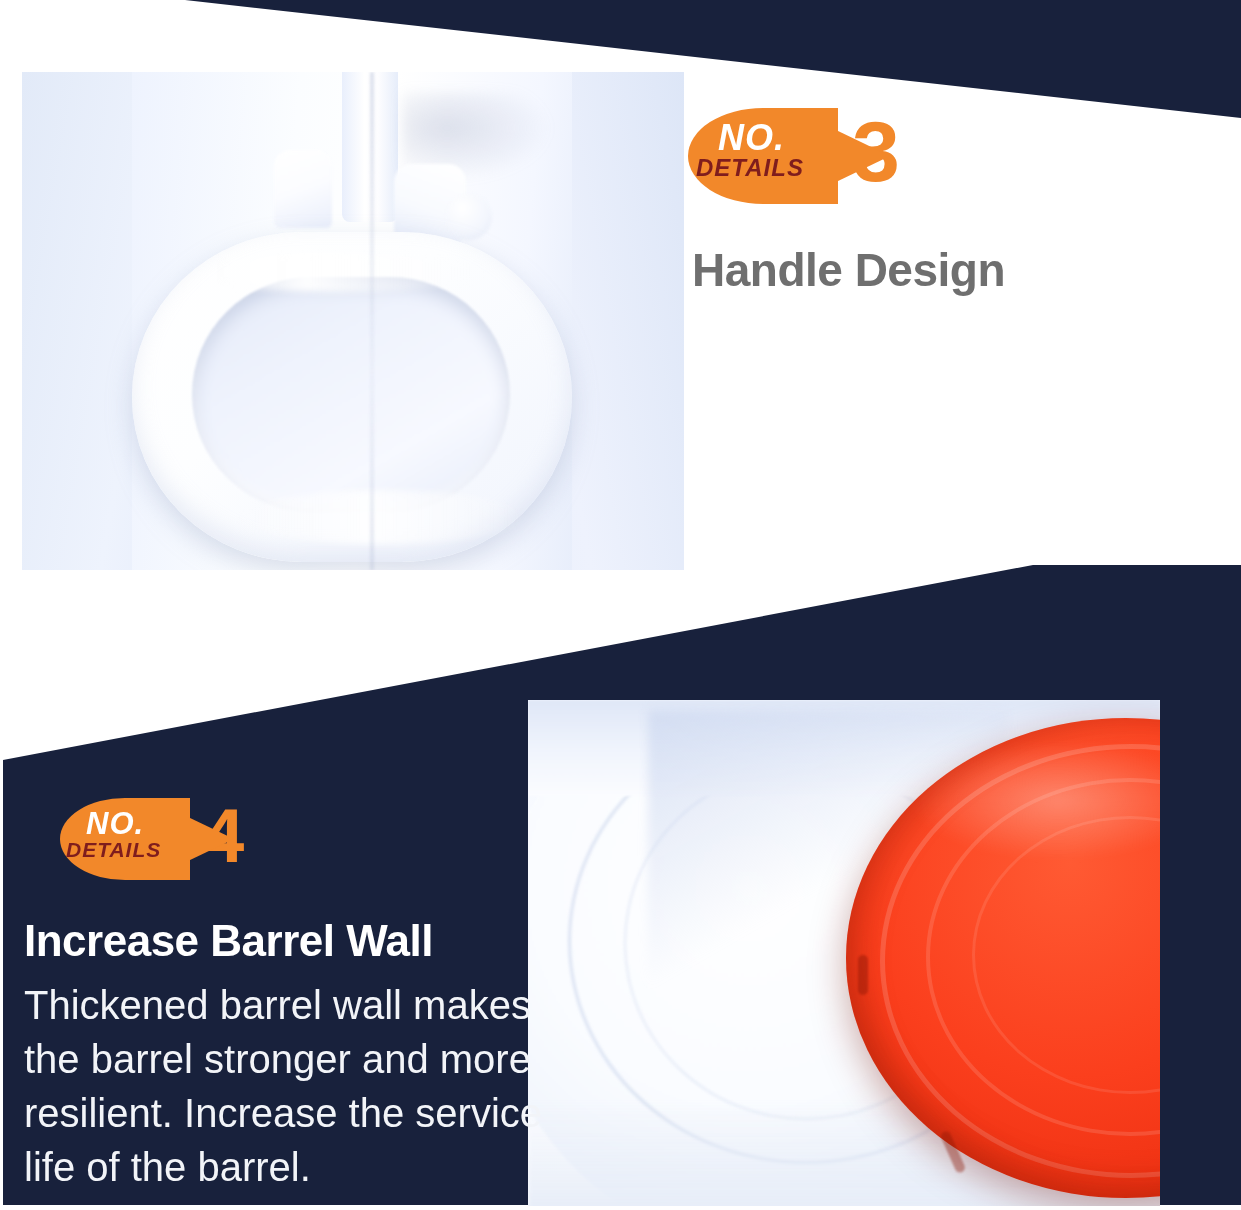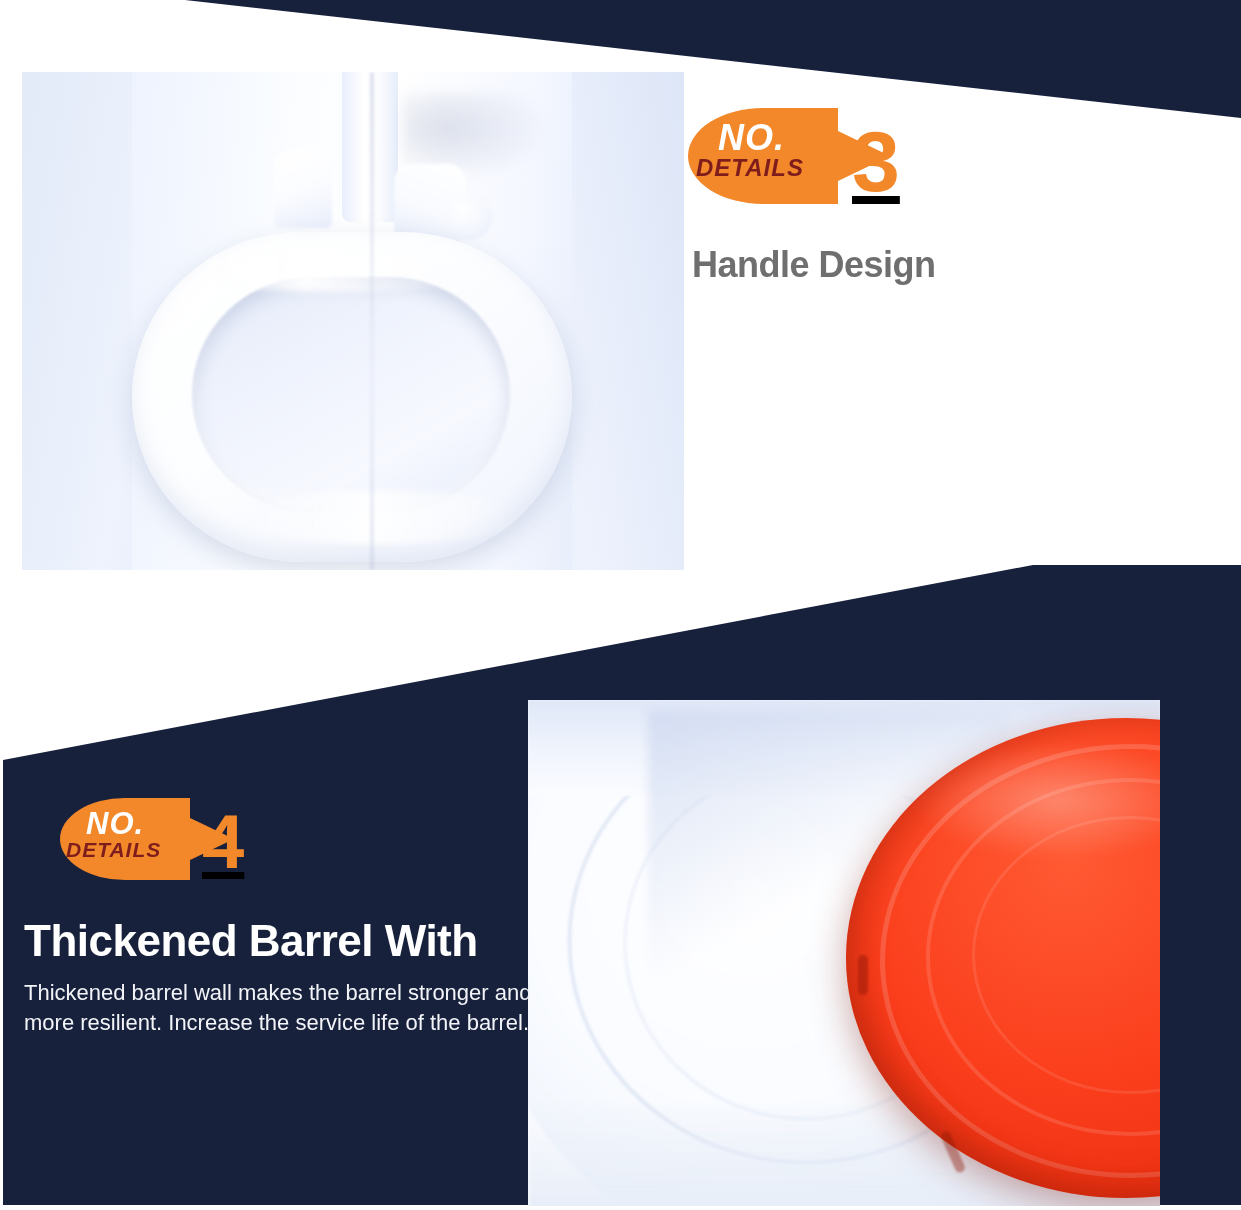--- a/index.html
+++ b/index.html
@@ -82,21 +82,21 @@
     background:linear-gradient(90deg, rgba(255,255,255,0) 0%, rgba(255,255,255,.85) 45%, rgba(255,255,255,0) 100%);
     filter:blur(3px);
   }
   .ph-vseam{
     position:absolute;left:348px;top:0;width:4px;height:498px;
     background:linear-gradient(180deg, rgba(180,190,215,.45) 0%, rgba(180,190,215,.10) 60%, rgba(180,190,215,.35) 100%);
     filter:blur(1.4px);
   }
 
   
-  .badge{position:absolute;display:flex;align-items:flex-end;z-index:6;text-decoration:underline;}
+  .badge{position:absolute;display:flex;align-items:flex-start;z-index:6;}
   .badge-drop{
     position:relative;width:150px;height:96px;
     background:#f2882a;
     border-radius:50% 0 0 50% / 50% 0 0 50%;
   }
   .badge-drop:after{
     content:"";position:absolute;right:-52px;top:50%;transform:translateY(-50%);
     width:0;height:0;border-top:26px solid transparent;border-bottom:26px solid transparent;
     border-left:54px solid #f2882a;
   }
@@ -120,21 +120,21 @@
   #badge4 .badge-drop{width:130px;height:82px;background:#f2882a;}
   #badge4 .badge-drop:after{border-left-color:#f2882a;border-top-width:22px;border-bottom-width:22px;border-left-width:46px;right:-44px;}
   #badge4 .badge-no{left:26px;top:10px;font-size:31px;}
   #badge4 .badge-details{left:6px;top:41px;font-size:21px;}
   #badge4 .badge-num{font-size:76px;margin-left:12px;}
 
   
   .top-text{position:absolute;left:692px;top:246px;width:540px;z-index:6;}
   .head-gray{
     font-family:"Liberation Sans",sans-serif;font-weight:bold;
-    font-size:36px;line-height:1.05;color:#6f6f6f;margin:0 0 24px 0;letter-spacing:-.5px;
+    font-size:46px;line-height:1.05;color:#6f6f6f;margin:0 0 24px 0;letter-spacing:-.5px;
   }
   .body-dark{
     font-family:"Liberation Sans",sans-serif;font-size:31px;line-height:1.30;
     color:#1b1b1b;margin:0;max-width:524px;
   }
 
   
   .bottom-navy{
     position:absolute;left:3px;top:560px;width:1238px;height:645px;
     background:#18213c;
@@ -212,21 +212,21 @@
     box-shadow:inset 14px 0 30px rgba(150,28,8,.30), inset 0 -16px 30px rgba(150,28,8,.28);
   }
 
   
   .bottom-text{position:absolute;left:24px;top:918px;width:540px;z-index:7;}
   .head-white{
     font-family:"Liberation Sans",sans-serif;font-weight:bold;
     font-size:44px;line-height:1.05;color:#ffffff;margin:0 0 14px 0;letter-spacing:-.5px;
   }
   .body-white{
-    font-family:"Liberation Sans",sans-serif;font-size:22px;line-height:1.35;
+    font-family:"Liberation Sans",sans-serif;font-size:40px;line-height:1.35;
     color:#f2f4f8;margin:0;width:520px;
   }
 
   .edge-left{position:absolute;left:0;top:560px;width:3px;height:650px;background:#ffffff;z-index:9;}
   .edge-bottom{position:absolute;left:0;bottom:0;width:1241px;height:4px;background:#ffffff;z-index:9;}
 </style>
 </head>
 <body>
 
 <div id="page">
@@ -282,20 +282,20 @@
 
   <div class="badge" id="badge4">
     <div class="badge-drop">
       <span class="badge-no">NO.</span>
       <span class="badge-details">DETAILS</span>
     </div>
     <span class="badge-num">4</span>
   </div>
 
   <div class="bottom-text">
-    <h2 class="head-white">Thickened Barrel With</h2>
+    <h2 class="head-white">Increase Barrel Wall</h2>
     <p class="body-white">Thickened barrel wall makes the barrel stronger and more resilient. Increase the service life of the barrel.</p>
   </div>
 
   <div class="edge-left"></div>
   <div class="edge-bottom"></div>
 
 </div>
 
 </body></html>

